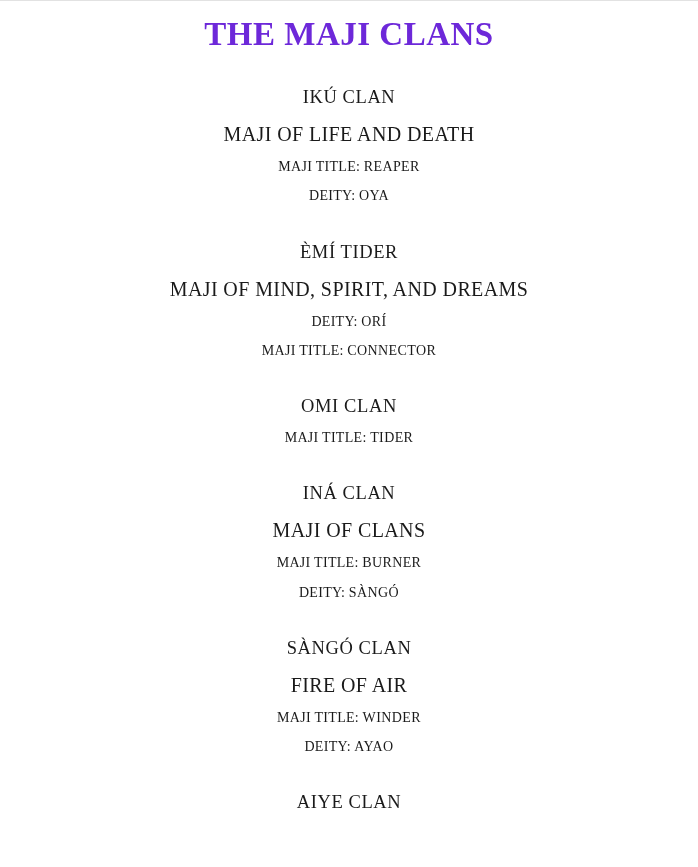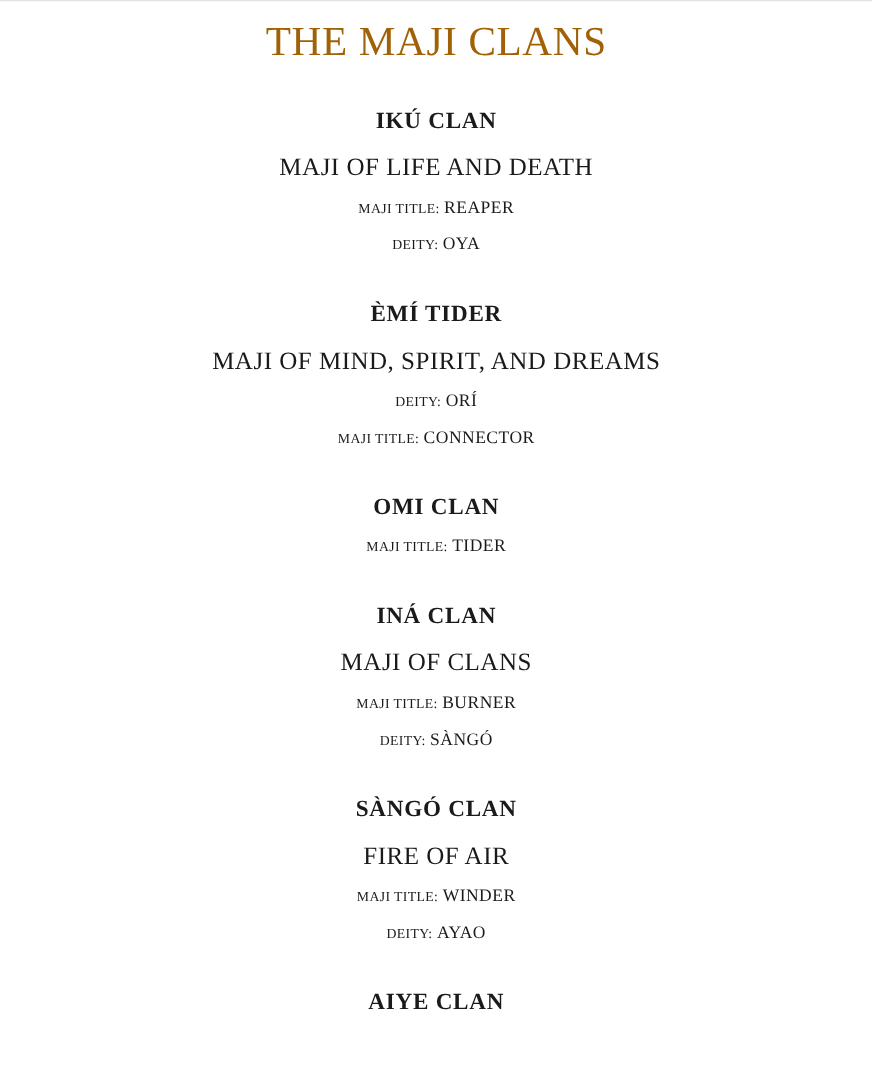--- a/index.html
+++ b/index.html
@@ -25,52 +25,52 @@
     position: absolute;
     top: 0;
     left: 0;
     width: 698px;
     height: 1px;
     background: #e2e2e2;
   }
   .doc-title {
     font-family: "Liberation Serif", serif;
     font-size: 33px;
-    color: #a16207;
+    color: #6d28d9;
     letter-spacing: 0.5px;
     margin: 14px 0 0 0;
-    font-weight: normal;
+    font-weight: bold;
     line-height: 1.25;
   }
   .clan-block {
     margin-top: 34px;
   }
   .clan-block.first {
     margin-top: 30px;
   }
   .clan-name {
     font-size: 18.5px;
     letter-spacing: 0.6px;
     margin: 0;
-    font-weight: bold;
+    font-weight: normal;
     line-height: 1.3;
   }
   .clan-domain {
     font-size: 20px;
     letter-spacing: 0.4px;
     margin: 12px 0 0 0;
     line-height: 1.3;
   }
   .clan-line {
     font-size: 14px;
     margin: 11px 0 0 0;
     line-height: 1.3;
   }
   .lbl {
-    font-size: 11px;
+    font-size: 14px;
     letter-spacing: 0.3px;
     text-align: center;
   }
   .val {
     font-size: 14px;
     letter-spacing: 0.4px;
   }
 </style>
 </head>
 <body>

